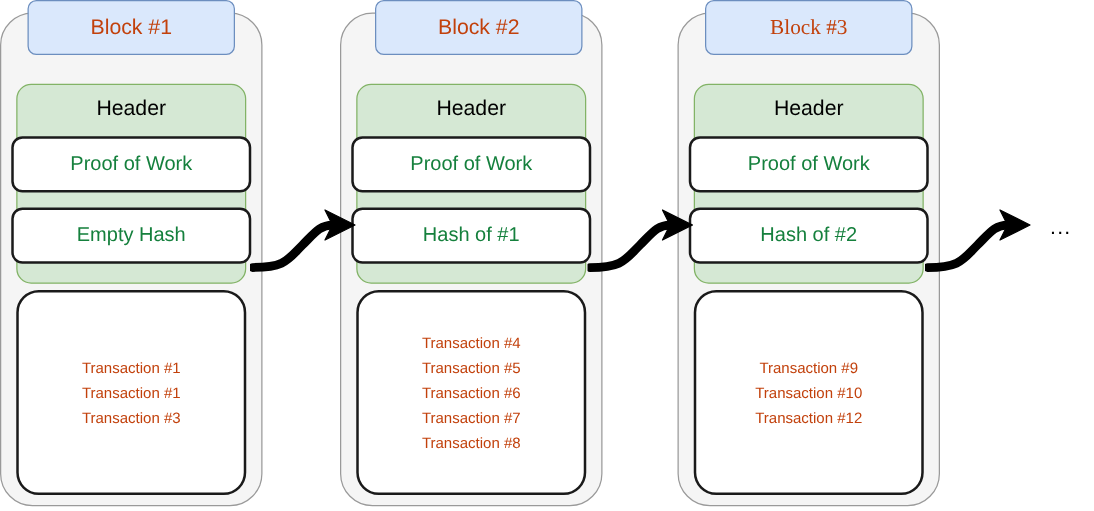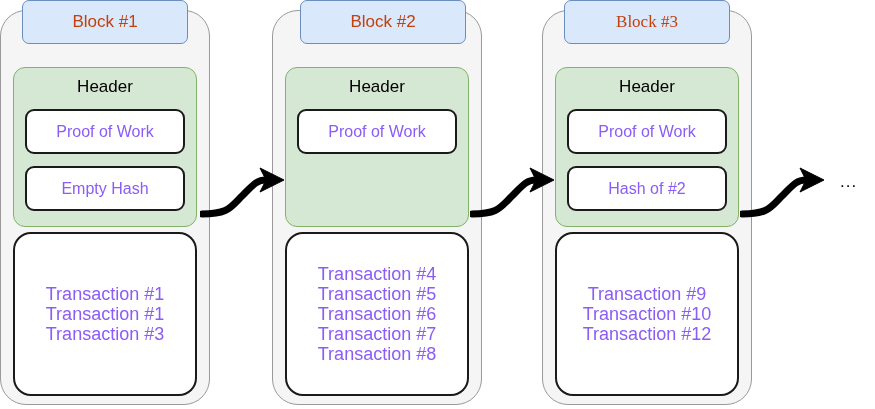--- a/index.html
+++ b/index.html
@@ -75,31 +75,31 @@
     text-align: center;
     font-size: 17px;
     color: #000000;
   }
 
   
   .field {
     position: absolute;
     left: 50%;
     transform: translateX(-50%);
-    width: 160px;
+    width: 192px;
     height: 45px;
     background: #ffffff;
     border: 2px solid #1a1a1a;
     border-radius: 9px;
     box-sizing: border-box;
     display: flex;
     align-items: center;
     justify-content: center;
     font-size: 16px;
-    color: #8b5cf6;
+    color: #15803d;
   }
   .field-pow  { top: 41px; }
   .field-hash { top: 98px; }
 
   
   .tx-panel {
     position: absolute;
     top: 221px;
     left: 50%;
     transform: translateX(-50%);
@@ -115,23 +115,23 @@
     justify-content: center;
     z-index: 2;
   }
   .tx-list {
     display: flex;
     flex-direction: column;
     text-align: left;
   }
   .tx-list.centered { text-align: center; }
   .tx-line {
-    font-size: 18px;
+    font-size: 12px;
     line-height: 20px;
-    color: #8b5cf6;
+    color: #c2410c;
     white-space: nowrap;
   }
 
   
   .connector {
     position: absolute;
     z-index: 4;
     pointer-events: none;
   }
 
@@ -164,20 +164,21 @@
         <div class="tx-line">Transaction #3</div>
       </div>
     </div>
   </div>
   <div class="block-title" style="left:105px;">Block #1</div>
 
   <div class="block block-2">
     <div class="header-panel">
       <div class="header-label">Header</div>
       <div class="field field-pow">Proof of Work</div>
+      <div class="field field-hash">Hash of #1</div>
     </div>
     <div class="tx-panel">
       <div class="tx-list">
         <div class="tx-line">Transaction #4</div>
         <div class="tx-line">Transaction #5</div>
         <div class="tx-line">Transaction #6</div>
         <div class="tx-line">Transaction #7</div>
         <div class="tx-line">Transaction #8</div>
       </div>
     </div>

